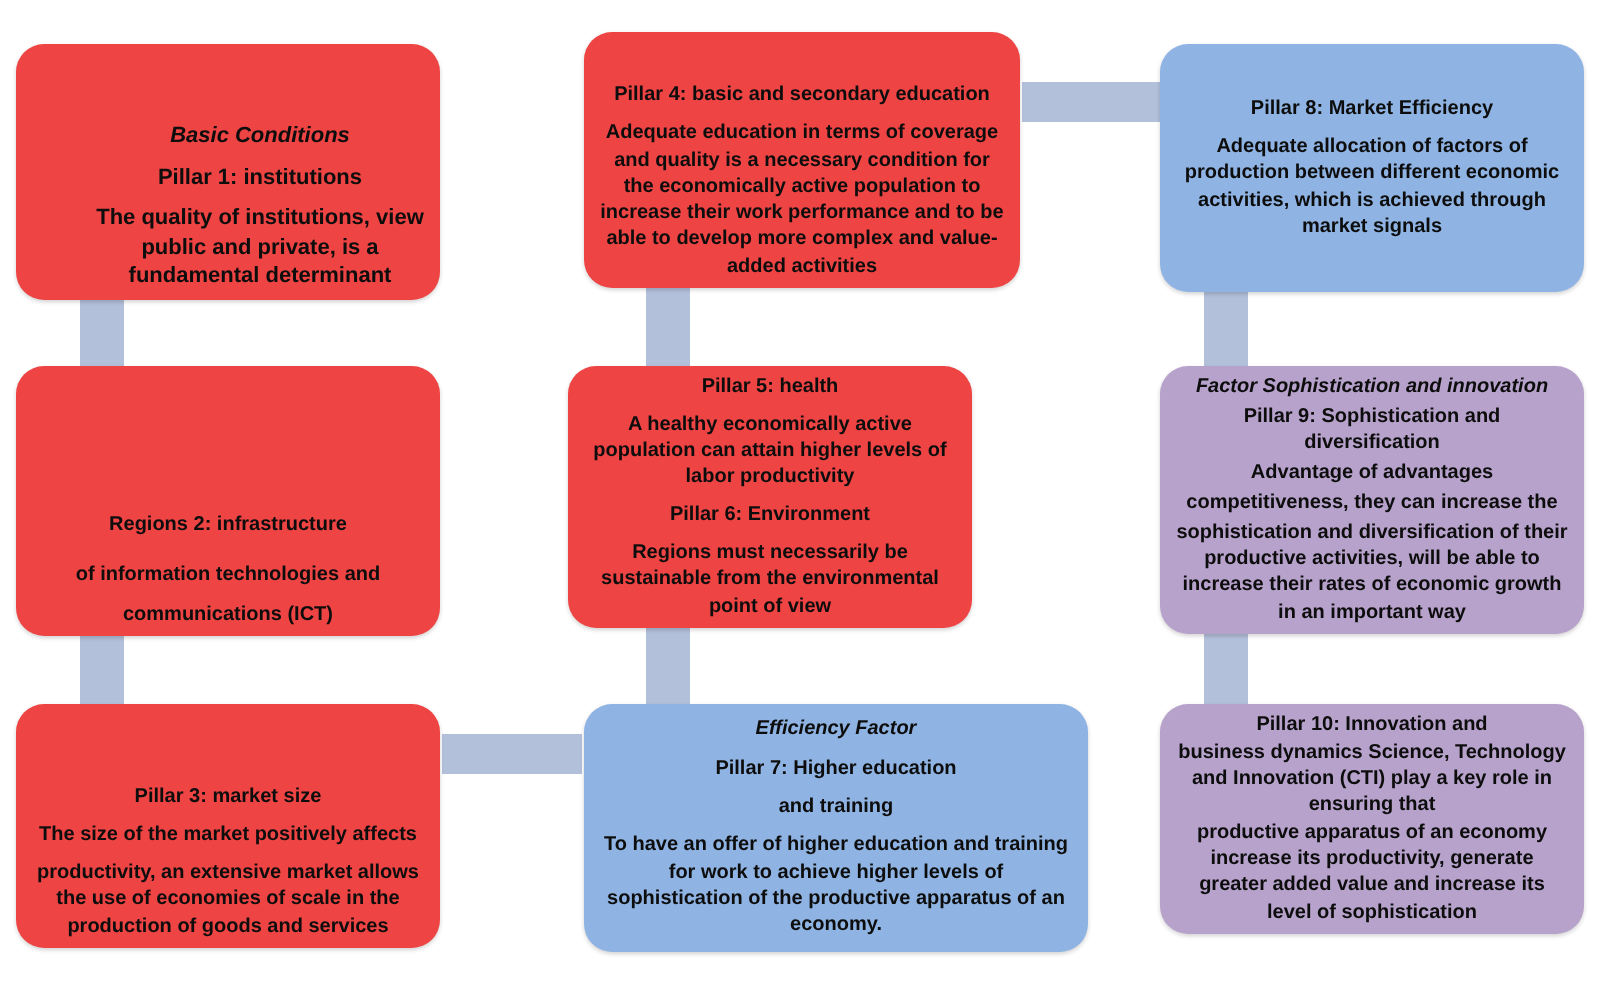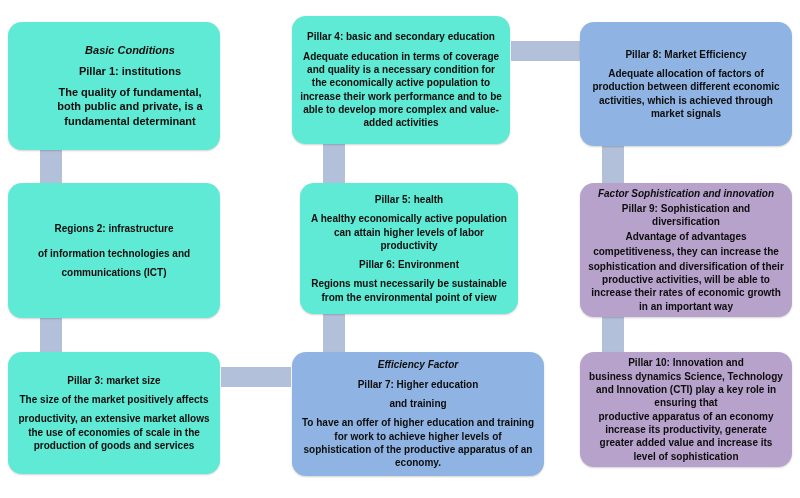--- a/index.html
+++ b/index.html
@@ -34,21 +34,21 @@
     flex-direction: column;
     justify-content: center;
     align-items: center;
     text-align: center;
     color: #0d0d0d;
     font-weight: bold;
     padding: 4px 8px;
     line-height: 1.33;
     box-shadow: 0 1px 2px rgba(0,0,0,0.18);
   }
-  .box.blue-dark { background: #5eead4; }
+  .box.blue-dark { background: #ef4444; justify-content: flex-end; }
   .box.blue-light { background: #8FB4E3; }
   .box.purple { background: #B7A2CB; }
 
   .line {
     display: block;
     width: 100%;
   }
   .l-head {
     font-style: italic;
     font-weight: bold;
@@ -80,21 +80,21 @@
   <div class="connector" style="left:602px; top:316px; width:22px; height:42px;"></div>
 
   <div class="connector" style="left:511px; top:41px; width:70px; height:20px;"></div>
   <div class="connector" style="left:221px; top:367px; width:70px; height:20px;"></div>
 
   <div class="box blue-dark fs11" style="left:8px; top:22px; width:212px; height:128px;">
     <span class="line l-head">Basic Conditions</span>
     <span class="gap"></span>
     <span class="line l-sub">Pillar 1: institutions</span>
     <span class="gap"></span>
-    <span class="line l-body">The quality of fundamental, both public and private, is a fundamental determinant</span>
+    <span class="line l-body">The quality of institutions, view public and private, is a fundamental determinant</span>
   </div>
 
   <div class="box blue-dark fs10" style="left:292px; top:16px; width:218px; height:128px;">
     <span class="line l-sub">Pillar 4: basic and secondary education</span>
     <span class="gap"></span>
     <span class="line l-body">Adequate education in terms of coverage and quality is a necessary condition for the economically active population to increase their work performance and to be able to develop more complex and value-added activities</span>
   </div>
 
   <div class="box blue-light fs10" style="left:580px; top:22px; width:212px; height:124px;">
     <span class="line l-sub">Pillar 8: Market Efficiency</span>
@@ -104,21 +104,21 @@
 
   <div class="box blue-dark fs10" style="left:8px; top:183px; width:212px; height:135px;">
     <span class="line l-sub">Regions 2: infrastructure</span>
     <span class="gap"></span>
     <span class="gap"></span>
     <span class="line l-body">of information technologies and</span>
     <span class="gap"></span>
     <span class="line l-body">communications (ICT)</span>
   </div>
 
-  <div class="box blue-dark fs10" style="left:300px; top:183px; width:218px; height:131px;">
+  <div class="box blue-dark fs10" style="left:284px; top:183px; width:202px; height:131px;">
     <span class="line l-sub">Pillar 5: health</span>
     <span class="gap"></span>
     <span class="line l-body">A healthy economically active population can attain higher levels of labor productivity</span>
     <span class="gap"></span>
     <span class="line l-sub">Pillar 6: Environment</span>
     <span class="gap"></span>
     <span class="line l-body">Regions must necessarily be sustainable from the environmental point of view</span>
   </div>
 
   <div class="box purple fs10" style="left:580px; top:183px; width:212px; height:134px;">

